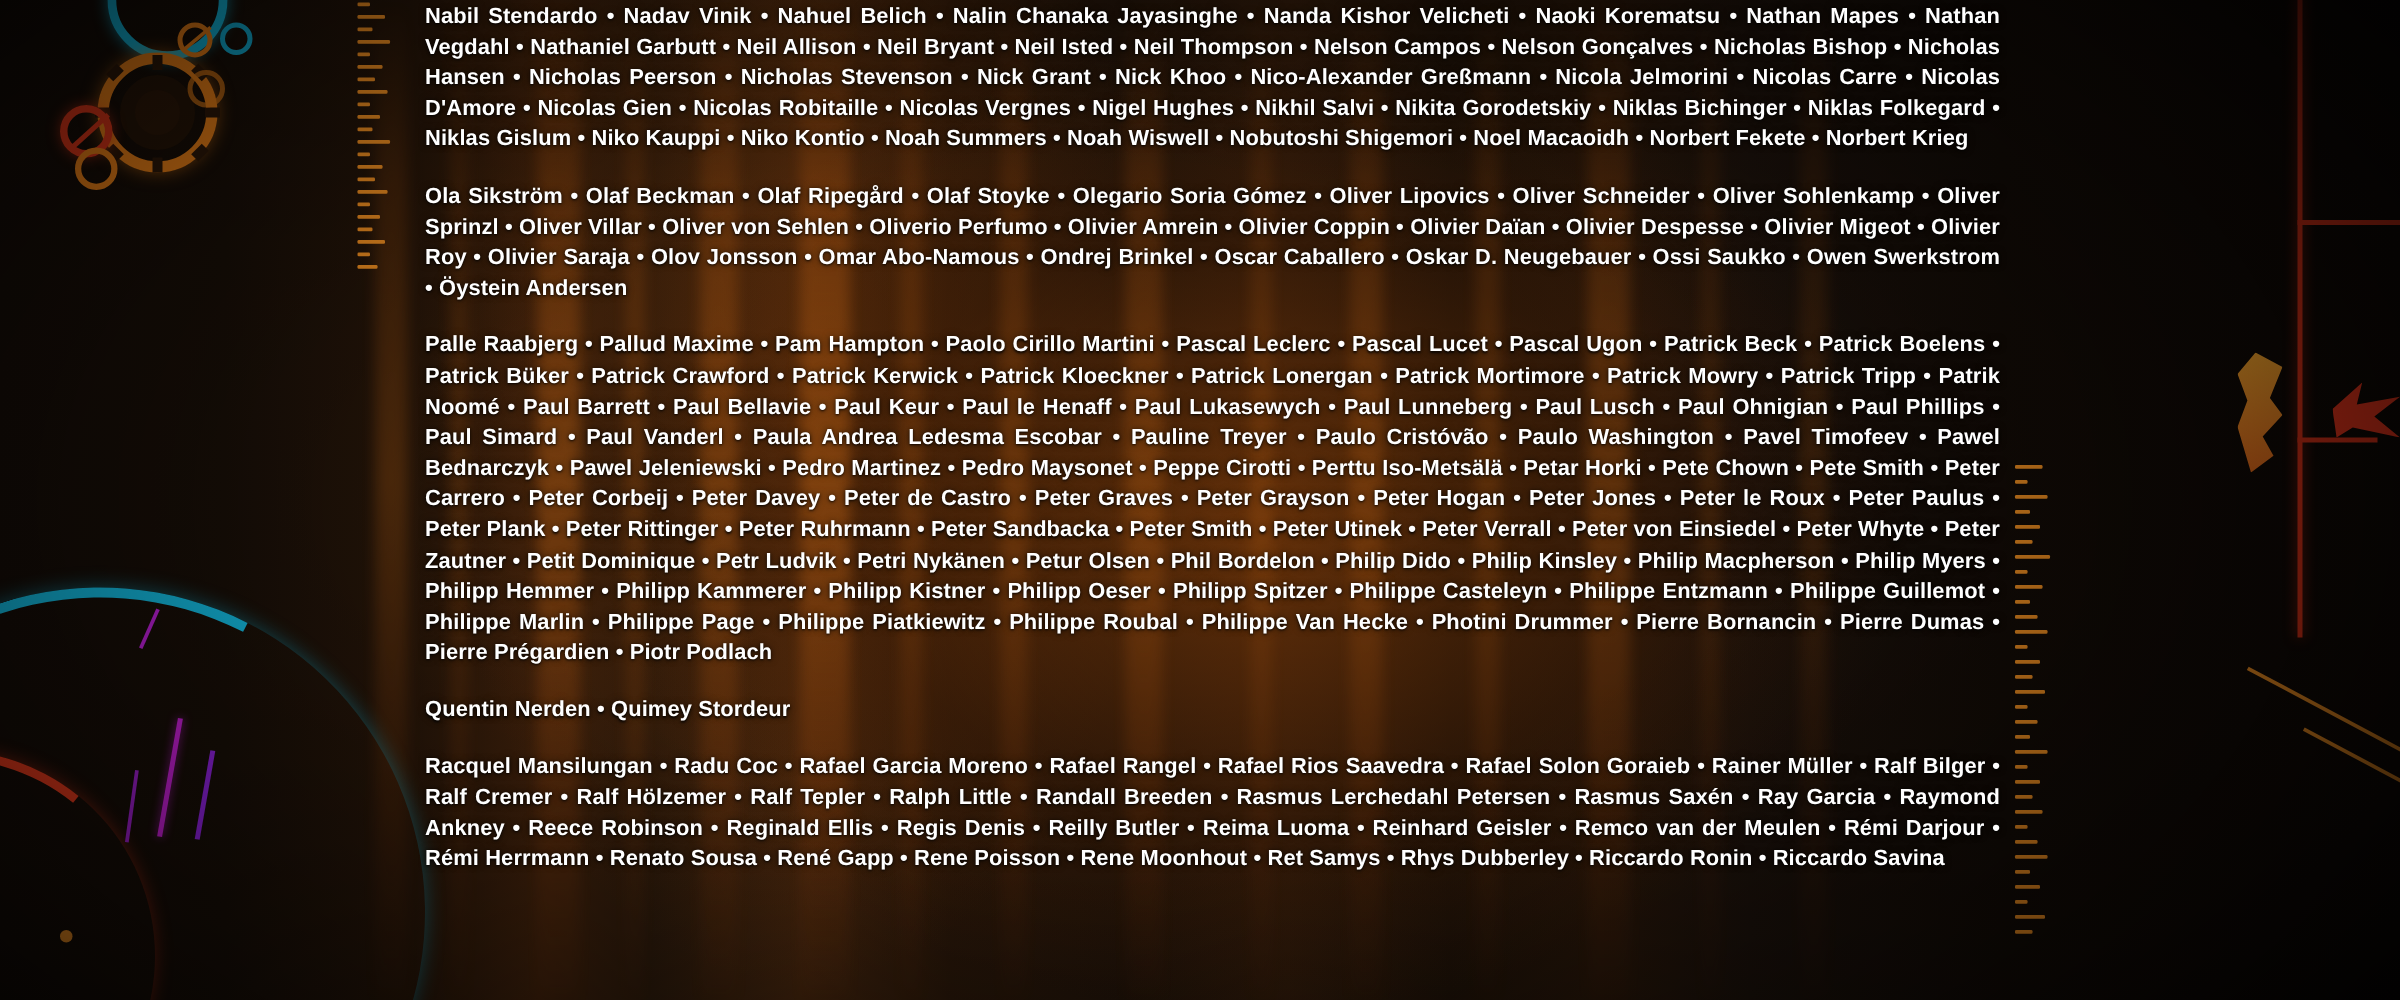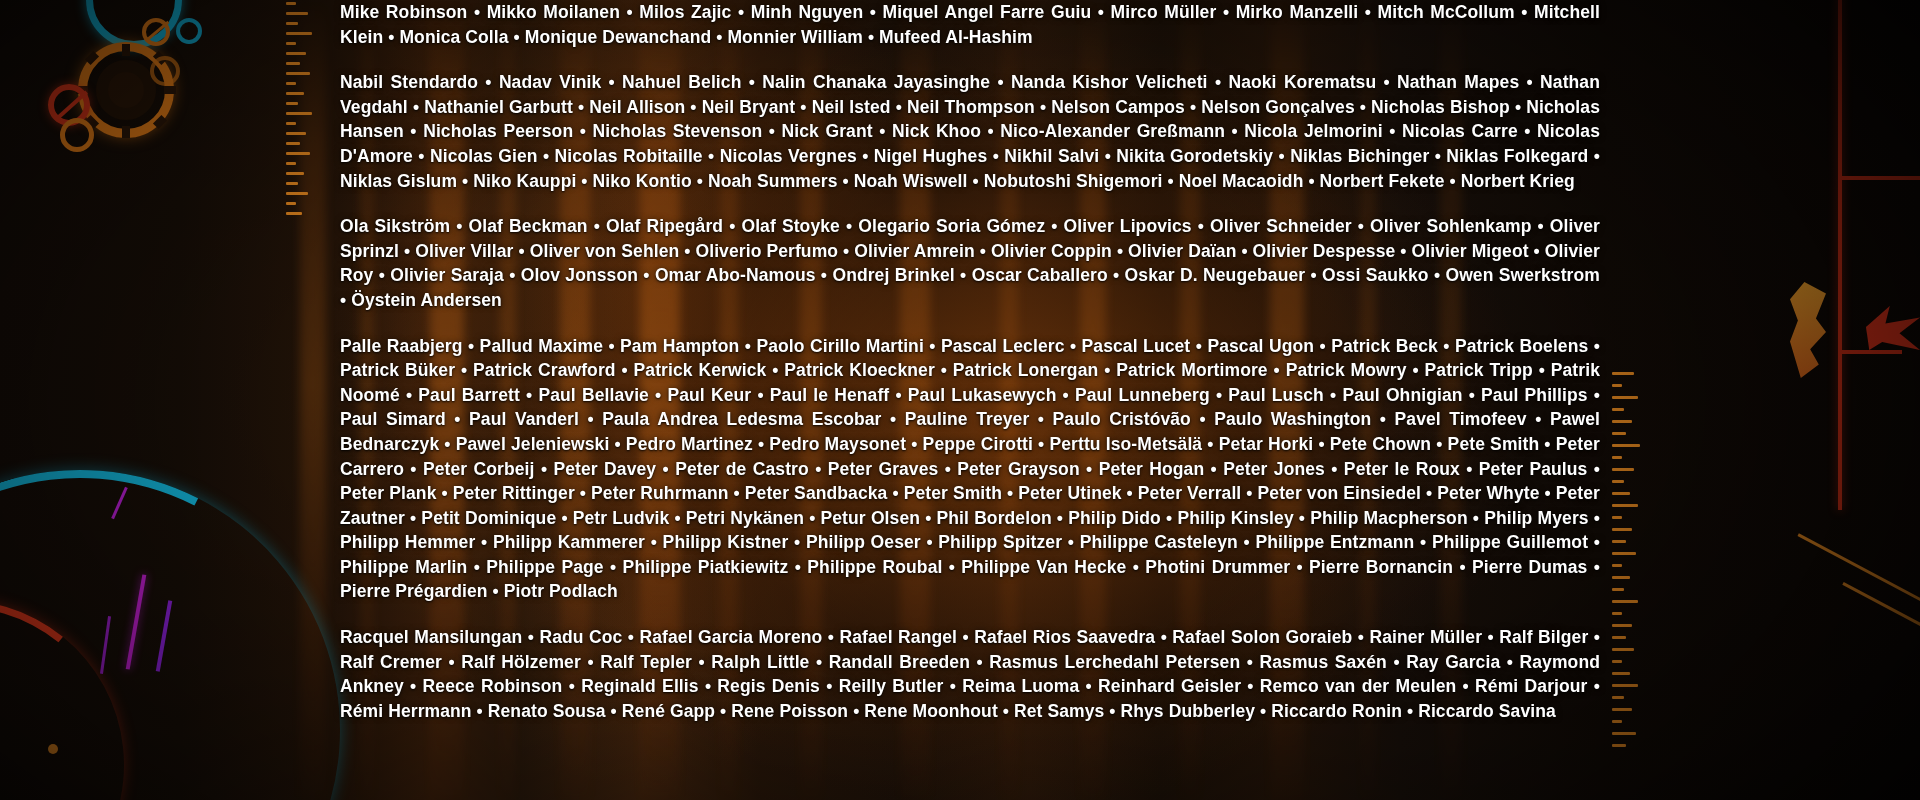--- a/index.html
+++ b/index.html
@@ -250,20 +250,20 @@
     <div style="position:absolute; left:134px; top:574px; width:4px; height:96px; background:#c21fd0; transform:rotate(10deg); box-shadow:0 0 8px rgba(194,31,208,0.7);"></div>
     <div style="position:absolute; left:162px; top:600px; width:4px; height:72px; background:#8a21d6; transform:rotate(10deg);"></div>
     <div style="position:absolute; left:104px; top:616px; width:3px; height:58px; background:#9b1fc8; transform:rotate(8deg);"></div>
     <div style="position:absolute; left:118px; top:486px; width:3px; height:34px; background:#b61fd0; transform:rotate(24deg);"></div>
     <div style="position:absolute; left:48px; top:744px; width:10px; height:10px; border-radius:50%; background:#e2861f;"></div>
   </div>
 
   <div class="bg-layer vignette"></div>
 
   <div id="credits">
-    <p class="clipped-top">Mike Robinson • Mikko Moilanen • Milos Zajic • Minh Nguyen • Miquel Angel Farre Guiu • Mirco Müller • Mirko Manzelli • Mitch McCollum • Mitchell Klein • Monica Colla • Monique Dewanchand • Monnier William • Mufeed Al-Hashim</p>
     <p>Nabil Stendardo • Nadav Vinik • Nahuel Belich • Nalin Chanaka Jayasinghe • Nanda Kishor Velicheti • Naoki Korematsu • Nathan Mapes • Nathan Vegdahl • Nathaniel Garbutt • Neil Allison • Neil Bryant • Neil Isted • Neil Thompson • Nelson Campos • Nelson Gonçalves • Nicholas Bishop • Nicholas Hansen • Nicholas Peerson • Nicholas Stevenson • Nick Grant • Nick Khoo • Nico-Alexander Greßmann • Nicola Jelmorini • Nicolas Carre • Nicolas D'Amore • Nicolas Gien • Nicolas Robitaille • Nicolas Vergnes • Nigel Hughes • Nikhil Salvi • Nikita Gorodetskiy • Niklas Bichinger • Niklas Folkegard • Niklas Gislum • Niko Kauppi • Niko Kontio • Noah Summers • Noah Wiswell • Nobutoshi Shigemori • Noel Macaoidh • Norbert Fekete • Norbert Krieg</p>
     <p>Ola Sikström • Olaf Beckman • Olaf Ripegård • Olaf Stoyke • Olegario Soria Gómez • Oliver Lipovics • Oliver Schneider • Oliver Sohlenkamp • Oliver Sprinzl • Oliver Villar • Oliver von Sehlen • Oliverio Perfumo • Olivier Amrein • Olivier Coppin • Olivier Daïan • Olivier Despesse • Olivier Migeot • Olivier Roy • Olivier Saraja • Olov Jonsson • Omar Abo-Namous • Ondrej Brinkel • Oscar Caballero • Oskar D. Neugebauer • Ossi Saukko • Owen Swerkstrom • Öystein Andersen</p>
     <p>Palle Raabjerg • Pallud Maxime • Pam Hampton • Paolo Cirillo Martini • Pascal Leclerc • Pascal Lucet • Pascal Ugon • Patrick Beck • Patrick Boelens • Patrick Büker • Patrick Crawford • Patrick Kerwick • Patrick Kloeckner • Patrick Lonergan • Patrick Mortimore • Patrick Mowry • Patrick Tripp • Patrik Noomé • Paul Barrett • Paul Bellavie • Paul Keur • Paul le Henaff • Paul Lukasewych • Paul Lunneberg • Paul Lusch • Paul Ohnigian • Paul Phillips • Paul Simard • Paul Vanderl • Paula Andrea Ledesma Escobar • Pauline Treyer • Paulo Cristóvão • Paulo Washington • Pavel Timofeev • Pawel Bednarczyk • Pawel Jeleniewski • Pedro Martinez • Pedro Maysonet • Peppe Cirotti • Perttu Iso-Metsälä • Petar Horki • Pete Chown • Pete Smith • Peter Carrero • Peter Corbeij • Peter Davey • Peter de Castro • Peter Graves • Peter Grayson • Peter Hogan • Peter Jones • Peter le Roux • Peter Paulus • Peter Plank • Peter Rittinger • Peter Ruhrmann • Peter Sandbacka • Peter Smith • Peter Utinek • Peter Verrall • Peter von Einsiedel • Peter Whyte • Peter Zautner • Petit Dominique • Petr Ludvik • Petri Nykänen • Petur Olsen • Phil Bordelon • Philip Dido • Philip Kinsley • Philip Macpherson • Philip Myers • Philipp Hemmer • Philipp Kammerer • Philipp Kistner • Philipp Oeser • Philipp Spitzer • Philippe Casteleyn • Philippe Entzmann • Philippe Guillemot • Philippe Marlin • Philippe Page • Philippe Piatkiewitz • Philippe Roubal • Philippe Van Hecke • Photini Drummer • Pierre Bornancin • Pierre Dumas • Pierre Prégardien • Piotr Podlach</p>
+    <p>Quentin Nerden • Quimey Stordeur</p>
     <p>Racquel Mansilungan • Radu Coc • Rafael Garcia Moreno • Rafael Rangel • Rafael Rios Saavedra • Rafael Solon Goraieb • Rainer Müller • Ralf Bilger • Ralf Cremer • Ralf Hölzemer • Ralf Tepler • Ralph Little • Randall Breeden • Rasmus Lerchedahl Petersen • Rasmus Saxén • Ray Garcia • Raymond Ankney • Reece Robinson • Reginald Ellis • Regis Denis • Reilly Butler • Reima Luoma • Reinhard Geisler • Remco van der Meulen • Rémi Darjour • Rémi Herrmann • Renato Sousa • René Gapp • Rene Poisson • Rene Moonhout • Ret Samys • Rhys Dubberley • Riccardo Ronin • Riccardo Savina</p>
   </div>
 
 </div>
 
 </body></html>

